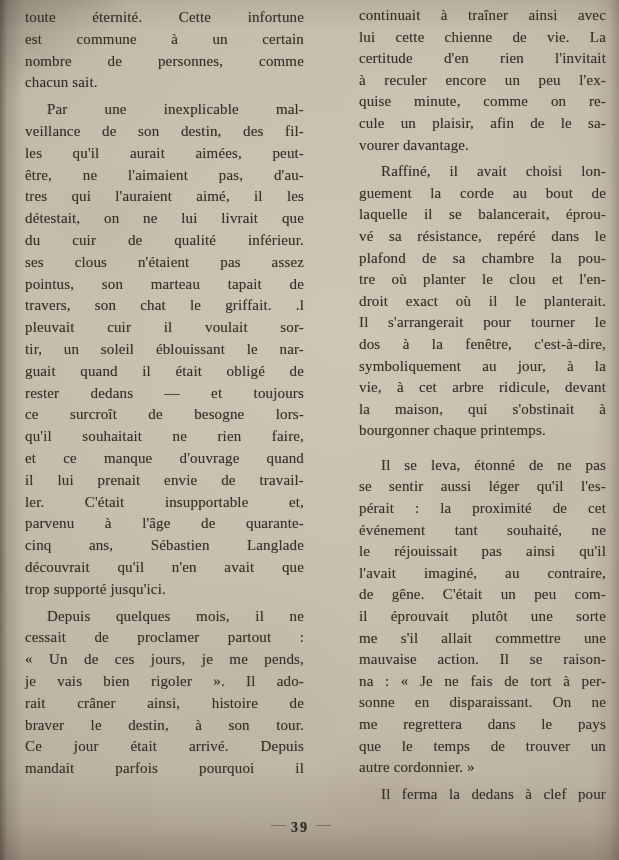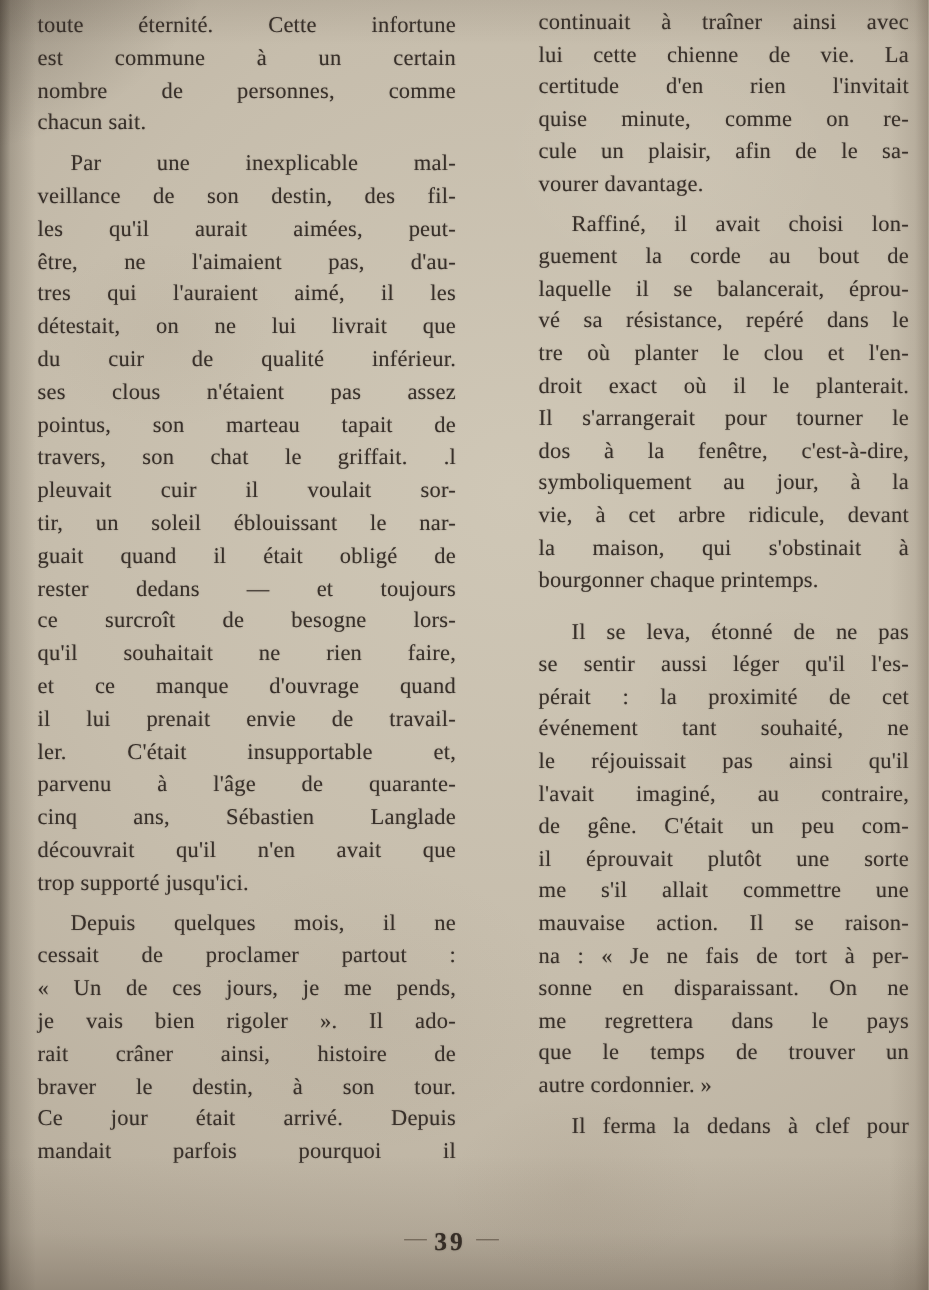--- a/index.html
+++ b/index.html
@@ -48,21 +48,21 @@
     white-space:normal;
   }
   .line.indent{padding-left:22px;}
   .line.open{text-align-last:left;}
   .footer{
     position:absolute;left:0;top:818px;width:600px;
     text-align:center;
     color:#403830;
   }
   .footer .num{
-    font-size:17px;font-weight:bold;letter-spacing:2px;
+    font-size:14px;font-weight:bold;letter-spacing:2px;
     color:#352d26;text-shadow:0 0 1px rgba(53,45,38,.5);
   }
   .footer .dash{
     font-size:15px;color:rgba(80,68,54,.72);
     position:relative;top:-3px;padding:0 7px;
     letter-spacing:-2px;
   }
 </style>
 </head>
 <body>
@@ -109,29 +109,31 @@
         <div class="line">braver le destin, à son tour.</div>
         <div class="line">Ce jour était arrivé. Depuis</div>
         <div class="line">mandait parfois pourquoi il</div>
       </div>
     </div>
   <div class="col" id="col-right">
       <div class="para">
         <div class="line">continuait à traîner ainsi avec</div>
         <div class="line">lui cette chienne de vie. La</div>
         <div class="line">certitude d'en rien l'invitait</div>
+        <div class="line">à reculer encore un peu l'ex-</div>
         <div class="line">quise minute, comme on re-</div>
         <div class="line">cule un plaisir, afin de le sa-</div>
         <div class="line open">vourer davantage.</div>
       </div>
       <div class="para">
         <div class="line indent">Raffiné, il avait choisi lon-</div>
         <div class="line">guement la corde au bout de</div>
         <div class="line">laquelle il se balancerait, éprou-</div>
         <div class="line">vé sa résistance, repéré dans le</div>
+        <div class="line">plafond de sa chambre la pou-</div>
         <div class="line">tre où planter le clou et l'en-</div>
         <div class="line">droit exact où il le planterait.</div>
         <div class="line">Il s'arrangerait pour tourner le</div>
         <div class="line">dos à la fenêtre, c'est-à-dire,</div>
         <div class="line">symboliquement au jour, à la</div>
         <div class="line">vie, à cet arbre ridicule, devant</div>
         <div class="line">la maison, qui s'obstinait à</div>
         <div class="line open">bourgonner chaque printemps.</div>
       </div>
       <div class="para gap">

